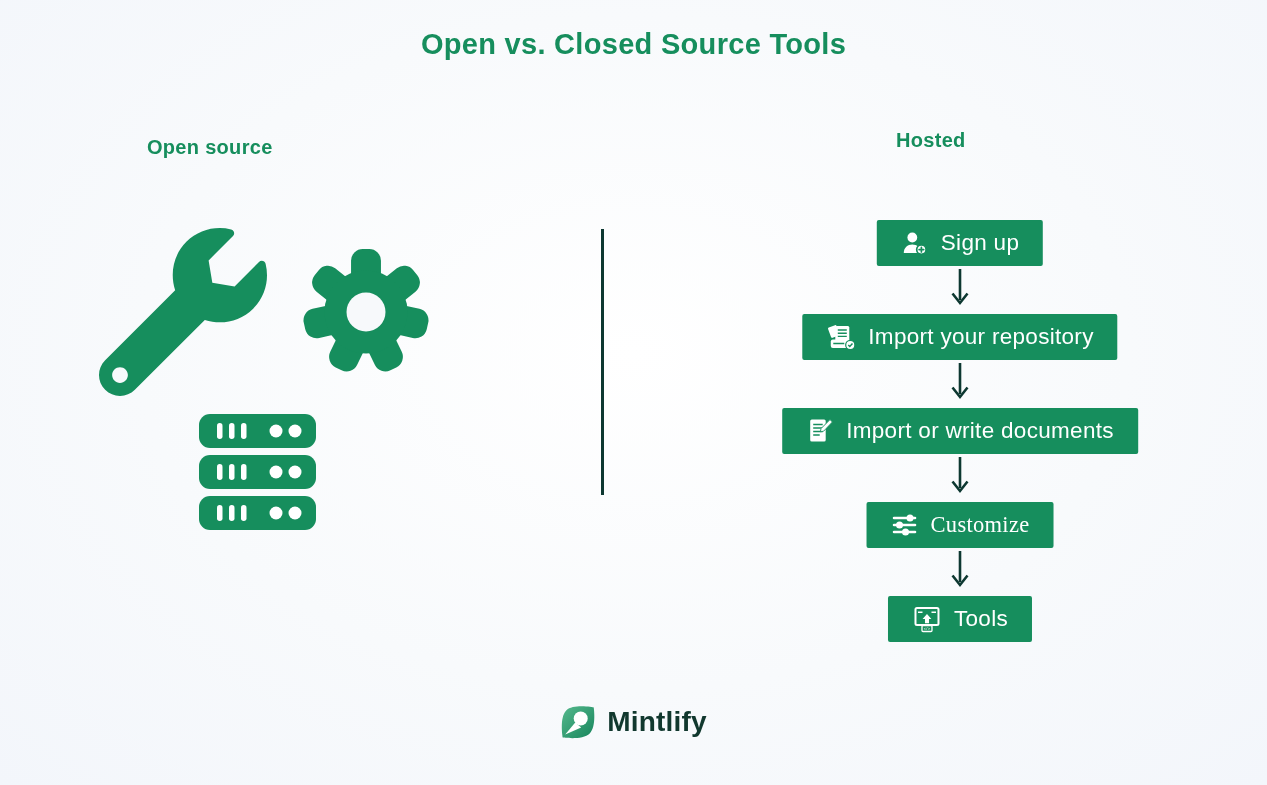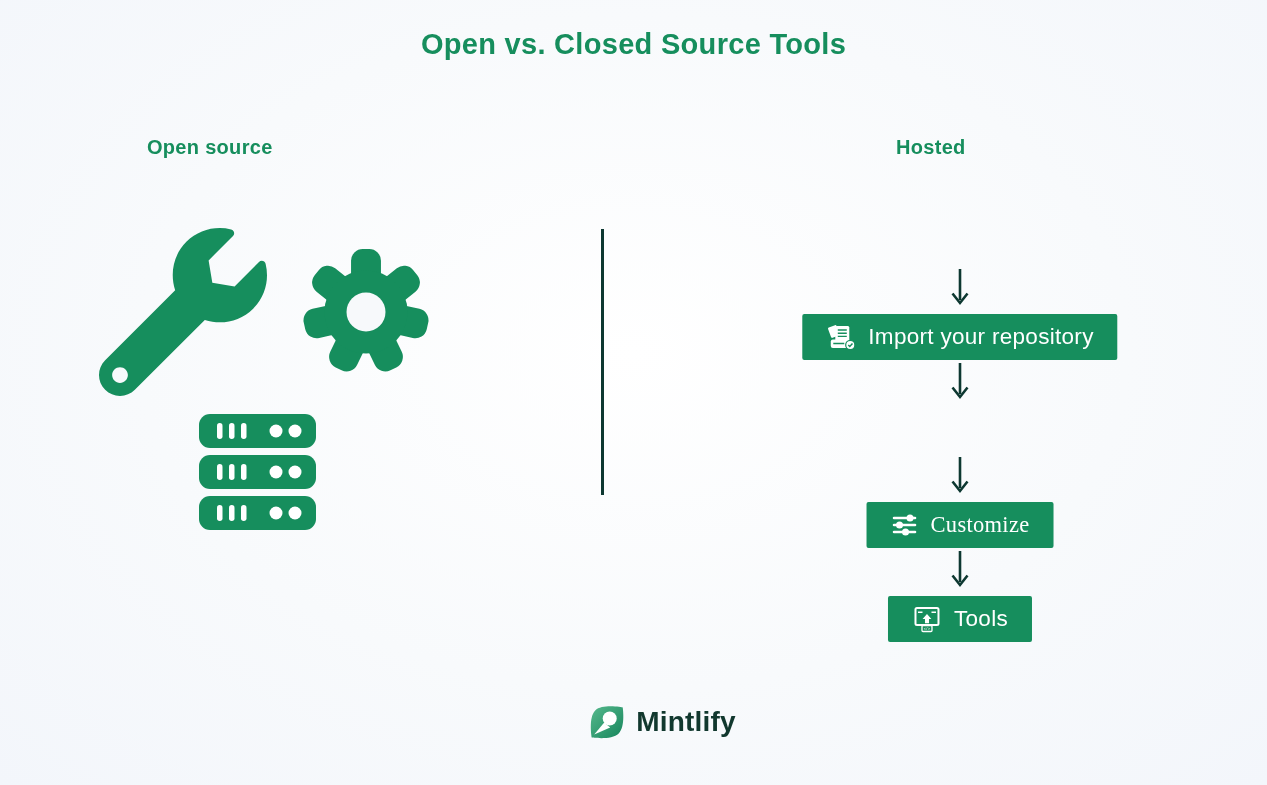--- a/index.html
+++ b/index.html
@@ -9,33 +9,33 @@
     font-family:"Liberation Sans","DejaVu Sans",sans-serif;
   }
   .title{
     position:absolute;top:28px;left:0;width:100%;text-align:center;
     font-size:29px;font-weight:bold;color:#168e5d;letter-spacing:.3px;
   }
   .section-heading{
     position:absolute;font-size:20px;font-weight:bold;color:#168e5d;letter-spacing:.3px;
   }
   .heading-open{left:147px;top:136px;}
-  .heading-hosted{left:896px;top:136px;}
+  .heading-hosted{left:896px;top:129px;}
   .divider{position:absolute;left:601px;top:229px;width:3px;height:266px;background:#0d3831;}
   .icon-abs{position:absolute;}
   .step{
     position:absolute;left:960px;transform:translateX(-50%);
     height:46px;background:#168e5d;color:#ffffff;
     display:flex;align-items:center;gap:12px;padding:0 24px;
     font-size:22.5px;white-space:nowrap;border-radius:2px;letter-spacing:.3px;
   }
   .step .step-icon{display:flex;align-items:center;}
   .flow-arrow{position:absolute;left:960px;transform:translateX(-50%);}
   .brand{
-    position:absolute;left:662px;top:703px;transform:translateX(-50%);
+    position:absolute;left:633px;top:703px;transform:translateX(-50%);
     display:flex;align-items:center;gap:10px;
   }
   .brand-text{font-size:28px;font-weight:bold;color:#11382e;letter-spacing:.2px;}
 </style>
 </head>
 <body>
 
 <div class="canvas">
 
   <div class="title">Open vs. Closed Source Tools</div>
@@ -89,20 +89,31 @@
         <rect x="0" y="0" width="117" height="34" rx="11" fill="#168e5d"></rect>
         <rect x="18" y="9" width="5.5" height="16" rx="2.7" fill="#fff"></rect>
         <rect x="30" y="9" width="5.5" height="16" rx="2.7" fill="#fff"></rect>
         <rect x="42" y="9" width="5.5" height="16" rx="2.7" fill="#fff"></rect>
         <circle cx="77" cy="17" r="6.5" fill="#fff"></circle>
           <circle cx="96" cy="17" r="6.5" fill="#fff"></circle>
       </g>
     </svg>
   </div>
 
+  <div class="step" style="top:220px;">
+    <span class="step-icon">
+      <svg width="28" height="28" viewBox="0 0 28 28">
+        <circle cx="11.5" cy="8.5" r="4.9" fill="#fff"></circle>
+        <path d="M3 24c0-5.3 3.8-8.4 8.5-8.4s8.5 3.1 8.5 8.4z" fill="#fff"></path>
+        <circle cx="20.6" cy="20.6" r="4.7" fill="#fff" stroke="#168e5d" stroke-width="1.7"></circle>
+        <path d="M20.6 18.3v4.6M18.3 20.6h4.6" stroke="#168e5d" stroke-width="1.7" stroke-linecap="round"></path>
+      </svg>
+    </span>
+    <span class="step-label">Sign up</span>
+  </div>
 
   <div class="flow-arrow" style="top:267px;">
     <svg width="22" height="42" viewBox="0 0 22 42">
       <path d="M11 2 V33" stroke="#0d3831" stroke-width="2.6" fill="none"></path>
       <path d="M3.5 26.5 L11 36 L18.5 26.5" stroke="#0d3831" stroke-width="2.6" fill="none"></path>
     </svg>
   </div>
 
   <div class="step" style="top:314px;">
     <span class="step-icon">
@@ -119,20 +130,30 @@
     <span class="step-label">Import your repository</span>
   </div>
 
   <div class="flow-arrow" style="top:361px;">
     <svg width="22" height="42" viewBox="0 0 22 42">
       <path d="M11 2 V33" stroke="#0d3831" stroke-width="2.6" fill="none"></path>
       <path d="M3.5 26.5 L11 36 L18.5 26.5" stroke="#0d3831" stroke-width="2.6" fill="none"></path>
     </svg>
   </div>
 
+  <div class="step" style="top:408px;">
+    <span class="step-icon">
+      <svg width="28" height="28" viewBox="0 0 28 28">
+        <rect x="4" y="2.5" width="15.5" height="22" rx="1.6" fill="#fff"></rect>
+        <path d="M7 7.5h9.5M7 11h9.5M7 14.5h9.5M7 18h6.5" stroke="#168e5d" stroke-width="1.7"></path>
+        <path d="M26.2 5 L23.8 2.6 L14.8 11.6 L14.2 14.8 L17.4 14.2 Z" fill="#fff" stroke="#168e5d" stroke-width="0.9"></path>
+      </svg>
+    </span>
+    <span class="step-label">Import or write documents</span>
+  </div>
 
   <div class="flow-arrow" style="top:455px;">
     <svg width="22" height="42" viewBox="0 0 22 42">
       <path d="M11 2 V33" stroke="#0d3831" stroke-width="2.6" fill="none"></path>
       <path d="M3.5 26.5 L11 36 L18.5 26.5" stroke="#0d3831" stroke-width="2.6" fill="none"></path>
     </svg>
   </div>
 
   <div class="step" style="top:502px;font-family:Liberation Serif, serif;">
     <span class="step-icon">

